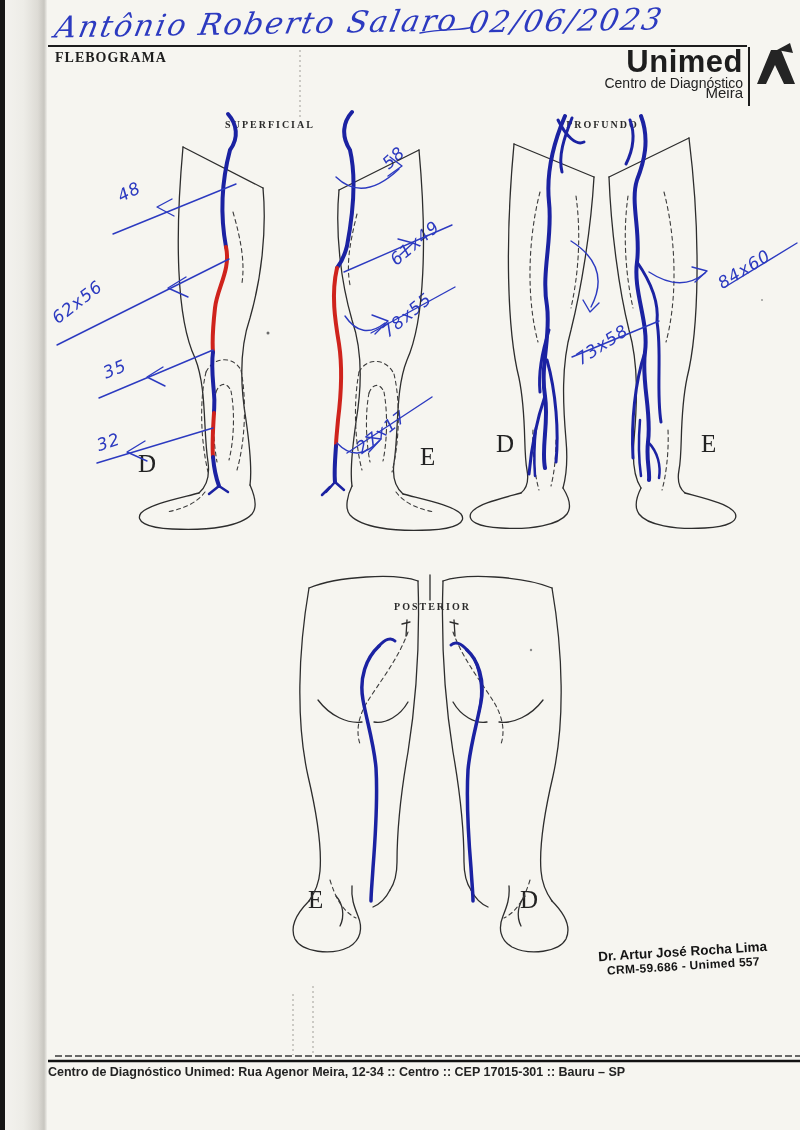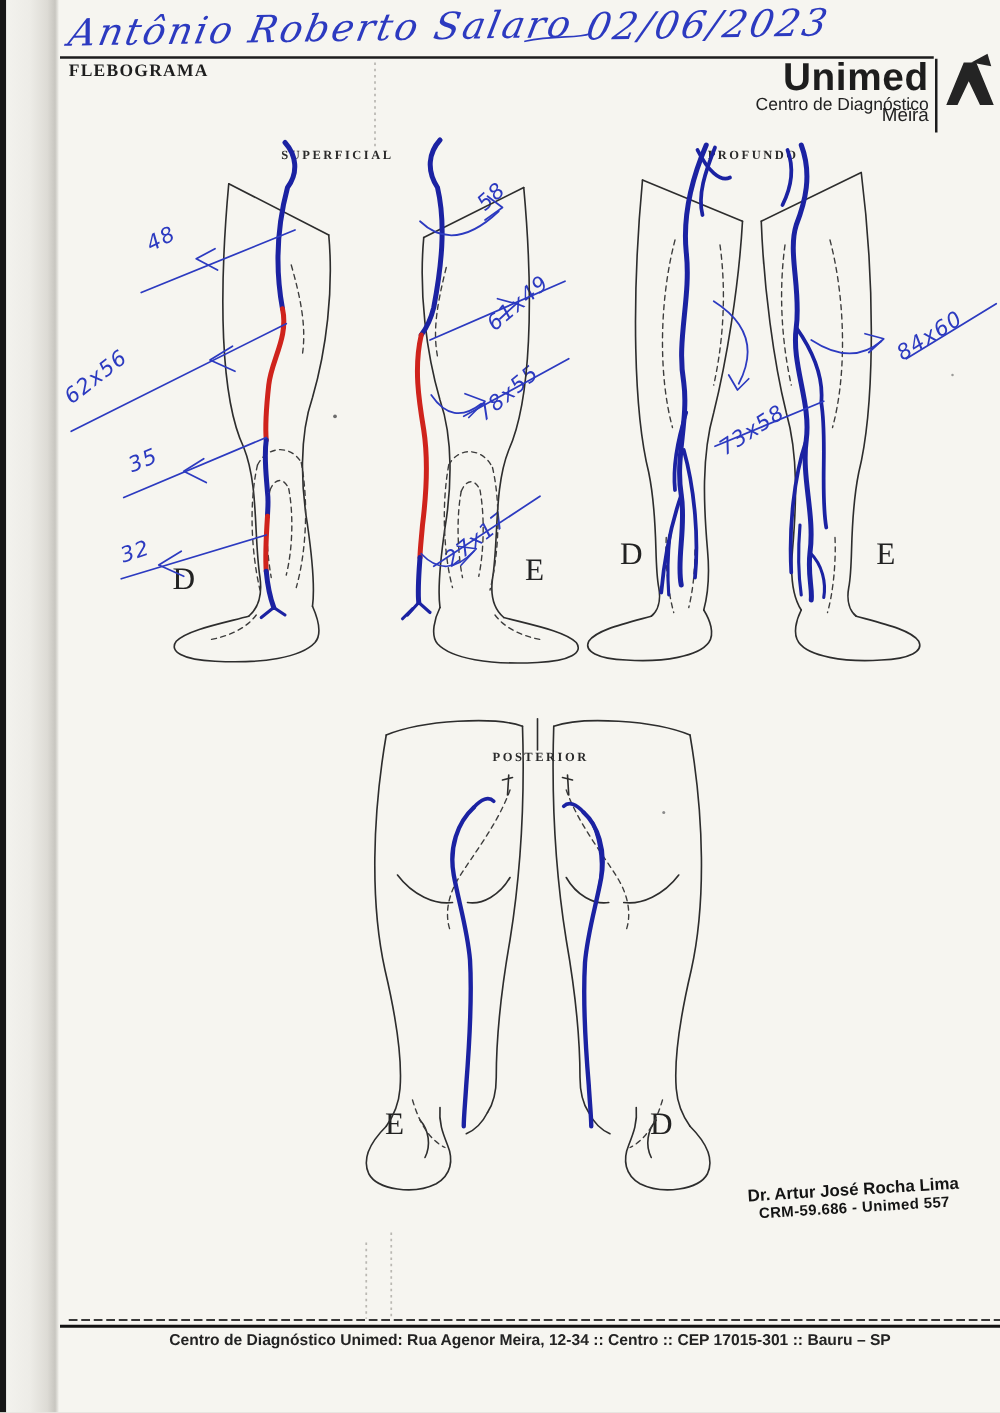--- a/index.html
+++ b/index.html
@@ -17,21 +17,21 @@
   
   .typ{position:absolute;font-family:"Liberation Serif",serif;font-weight:bold;color:#1e1e1e;white-space:nowrap;}
   .sec-title{position:absolute;font-family:Liberation Serif, serif;font-weight:bold;color:#2a2a2a;
              font-size:10px;letter-spacing:2px;text-align:center;white-space:nowrap;}
   .leg-label{position:absolute;font-family:"Liberation Serif",serif;font-size:25px;color:#222;}
   .brand{position:absolute;left:585px;width:158px;text-align:right;color:#222;}
   .doctor{position:absolute;left:585px;top:944px;width:196px;text-align:center;
           transform:rotate(-3.5deg);color:#141414;font-weight:bold;}
   .doctor .l1{font-size:13.5px;}
   .doctor .l2{font-size:12px;letter-spacing:.3px;}
-  .footer-text{position:absolute;left:48px;right:0;text-align:center;color:#232323;
+  .footer-text{position:absolute;left:48px;right:0;text-align:left;color:#232323;
                font-weight:bold;font-size:12.5px;white-space:nowrap;}
   
   .out{stroke:#2d2d2d;stroke-width:1.3;fill:none;stroke-linejoin:round;stroke-linecap:round;}
   .dash{stroke:#3c3c3c;stroke-width:1.1;fill:none;stroke-dasharray:4 3.5;stroke-linecap:round;}
   .vein{stroke:#1b22a2;stroke-width:4;fill:none;stroke-linecap:round;}
   .red{stroke:#cf231c;}
   .w35{stroke-width:3.5;}.w3{stroke-width:3;}.w25{stroke-width:2.5;}
   .ink{stroke:#2c3ac0;stroke-width:1.4;fill:none;stroke-linecap:round;stroke-linejoin:round;}
   .crease{stroke:#bab8b2;stroke-width:1.4;fill:none;stroke-dasharray:2 3;}
 </style>

